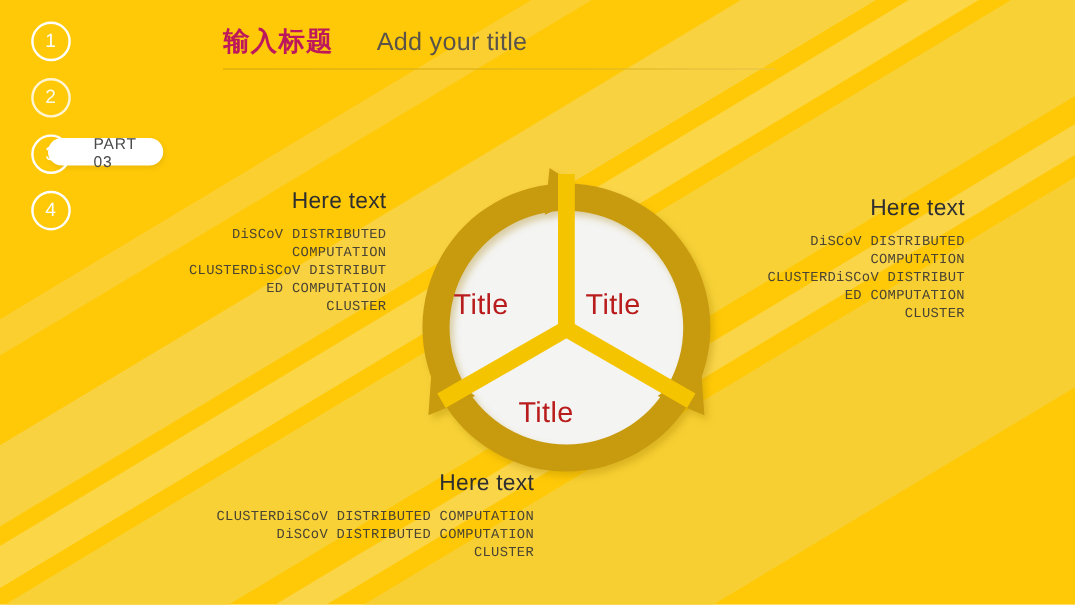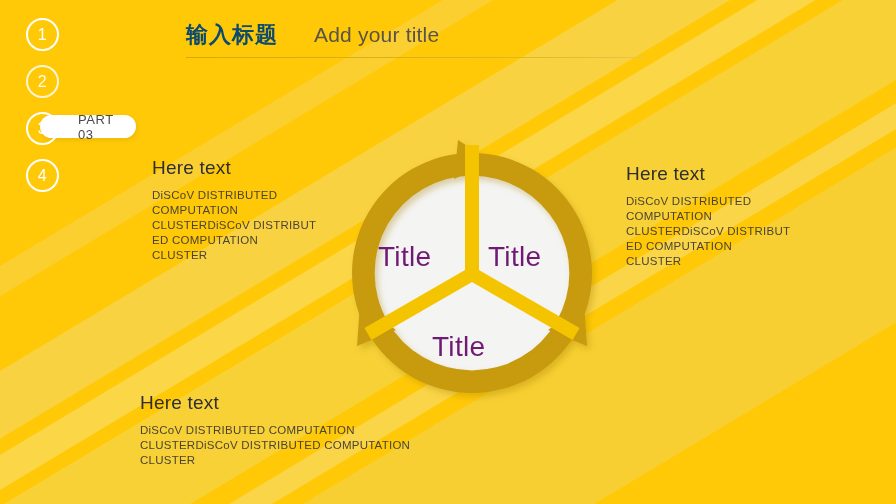--- a/index.html
+++ b/index.html
@@ -81,71 +81,72 @@
     top: 20px;
     width: 462px;
   }
   .header-row {
     display: flex;
     align-items: baseline;
   }
   .title-cn {
     font-size: 22px;
     font-weight: bold;
-    color: #0c4a6e;
+    color: #be185d;
     letter-spacing: 1px;
   }
   .title-en {
     font-size: 21px;
     color: #59534a;
     margin-left: 36px;
     letter-spacing: 0.2px;
   }
   .title-rule {
     margin-top: 7px;
     height: 1px;
     width: 460px;
     background: linear-gradient(to right, #d6a90c 0%, #dcb41e 65%, #e9c44b 100%);
   }
 
   
   .textblock {
     position: absolute;
-    text-align: left;
+    text-align: right;
   }
   .tb-head {
     font-size: 19px;
     color: #2f2f2f;
     margin-bottom: 9px;
     letter-spacing: 0.2px;
   }
   .tb-body {
     font-size: 11.5px;
     color: #4b4433;
     line-height: 15px;
     letter-spacing: 0.25px;
+    font-family: Liberation Mono, monospace;
   }
   .tb-left  { left: 152px; top: 157px; width: 170px; }
   .tb-right { left: 626px; top: 163px; width: 178px; }
   .tb-bottom{ left: 140px; top: 392px; width: 305px; }
   .tb-bottom .tb-body { font-size: 11.5px; }
 
   
   .diagram {
     position: absolute;
     left: 332px;
     top: 131px;
     width: 280px;
     height: 280px;
   }
   .diagram svg { display: block; }
   .seg-label {
     position: absolute;
-    font-size: 28px;
-    color: #701a75;
+    font-size: 24px;
+    color: #b91c1c;
     letter-spacing: 0.3px;
     white-space: nowrap;
   }
   .seg-label.l1 { left: 46px;  top: 110px; }
   .seg-label.l2 { left: 156px; top: 110px; }
   .seg-label.l3 { left: 100px; top: 200px; }
 
   
   .footnote {
     position: absolute;
@@ -248,22 +249,22 @@
       <div>COMPUTATION</div>
       <div>CLUSTERDiSCoV DISTRIBUT</div>
       <div>ED COMPUTATION</div>
       <div>CLUSTER</div>
     </div>
   </div>
 
   <div class="textblock tb-bottom">
     <div class="tb-head">Here text</div>
     <div class="tb-body">
+      <div>CLUSTERDiSCoV DISTRIBUTED COMPUTATION</div>
       <div>DiSCoV DISTRIBUTED COMPUTATION</div>
-      <div>CLUSTERDiSCoV DISTRIBUTED COMPUTATION</div>
       <div>CLUSTER</div>
     </div>
   </div>
 
   <div class="diagram">
     <svg width="280" height="280" viewBox="0 0 280 280">
       <defs>
         <filter id="softshadow" x="-30%" y="-30%" width="170%" height="170%">
           <feDropShadow dx="3" dy="4" stdDeviation="3" flood-color="#a07c06" flood-opacity="0.33"></feDropShadow>
         </filter>

